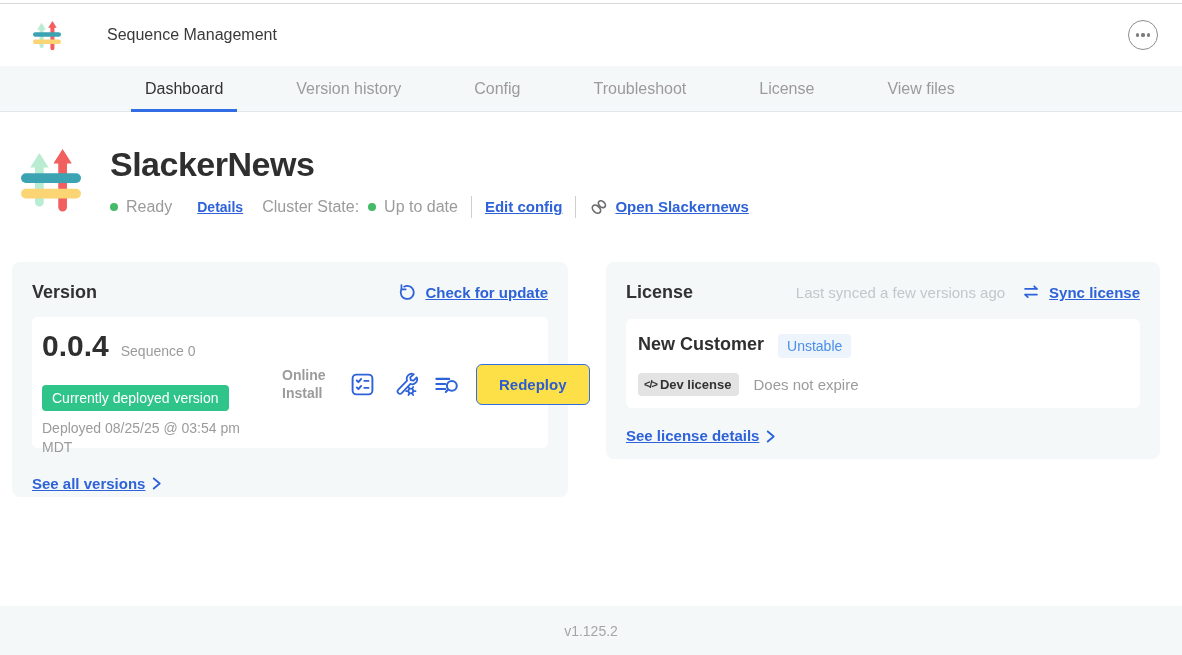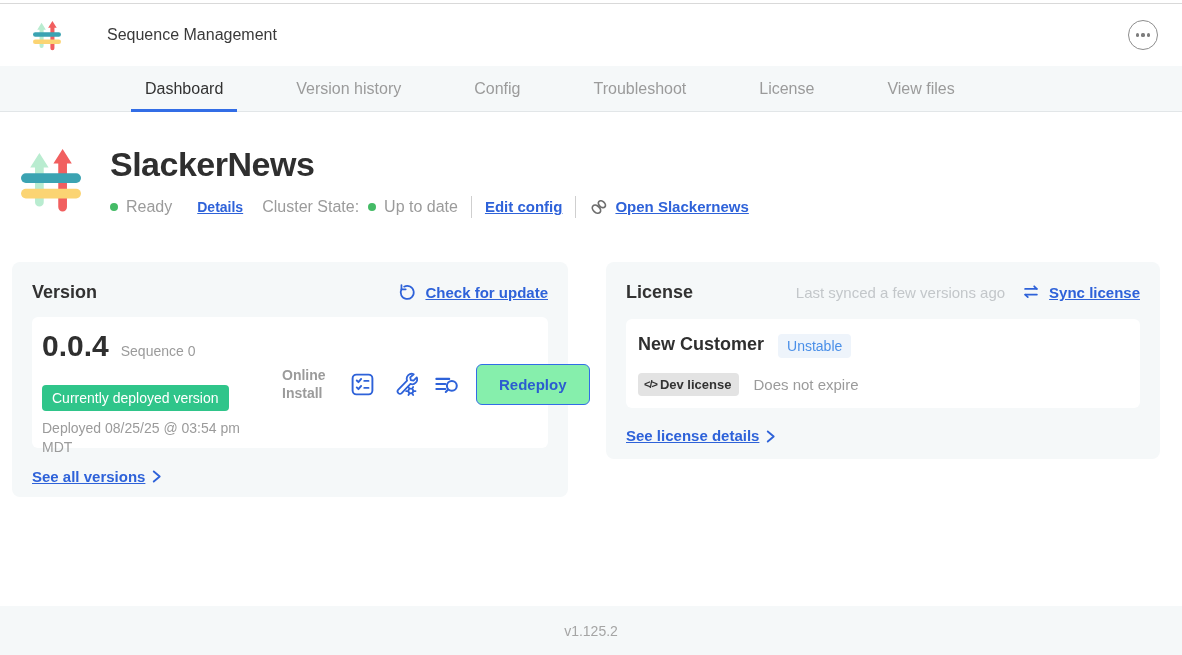--- a/index.html
+++ b/index.html
@@ -64,23 +64,23 @@
   .v-left { width:240px; flex:none; }
   .v-number-row { display:flex; align-items:baseline; }
   .v-number { font-size:30px; font-weight:700; color:#2f2f2f; line-height:1; }
   .v-seq { font-size:14px; color:#9b9b9b; margin-left:12px; }
   .badge-green { display:inline-block; margin-top:24px; background:#2fc58a; color:#fff; font-size:14px; font-weight:400;
                  padding:5px 10px; border-radius:4px; }
   .v-deployed { margin-top:8px; font-size:14px; color:#9b9b9b; width:218px; line-height:1.35; }
   .v-right { margin-left:auto; display:flex; align-items:center; gap:15px; align-self:center; padding-right:2px; }
   .install-type { font-size:14px; font-weight:700; color:#9b9b9b; width:52px; line-height:1.3; }
   .icon-btn { background:none; border:none; padding:0; color:#2e62d9; cursor:pointer; display:flex; }
-  .btn-redeploy { background:#86efac; border:1px solid #326de6; border-radius:6px; color:#2b5cd0;
+  .btn-redeploy { background:#fde047; border:1px solid #326de6; border-radius:6px; color:#2b5cd0;
                   font-family:inherit; font-size:15px; font-weight:700; padding:11px 22px; cursor:pointer; }
-  .see-link-row { display:flex; align-items:center; gap:6px; margin-top:20px; color:#2e62d9; }
+  .see-link-row { display:flex; align-items:center; gap:6px; margin-top:27px; color:#2e62d9; }
   .chev { display:flex; color:#2e62d9; }
 
   
   .l-inner { margin-top:16px; padding:15px 12px 13px 12px; height:89px; }
   .l-row1 { display:flex; align-items:flex-start; }
   .cust-name { font-size:18px; font-weight:700; color:#2f2f2f; }
   .badge-unstable { margin-left:14px; background:#eef4fb; color:#4a8fe8; font-size:14px; padding:4px 9px; border-radius:4px; }
   .l-row2 { display:flex; align-items:center; margin-top:15px; }
   .badge-dev { background:#e3e3e3; color:#323232; font-size:13px; font-weight:700; padding:4px 8px 4px 6px;
                border-radius:4px; display:inline-flex; align-items:center; gap:3px; }

